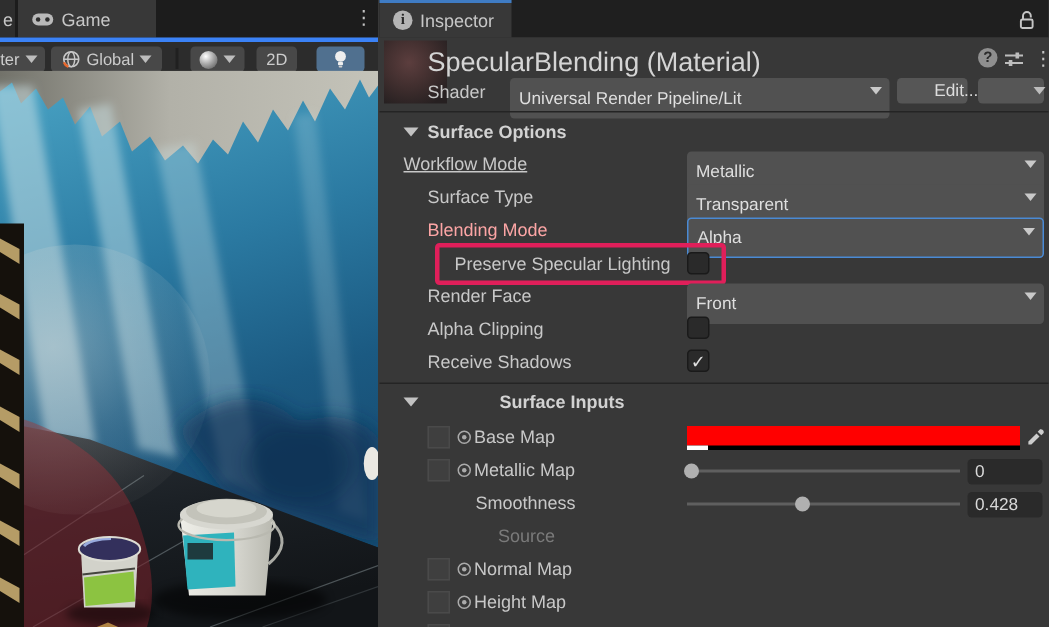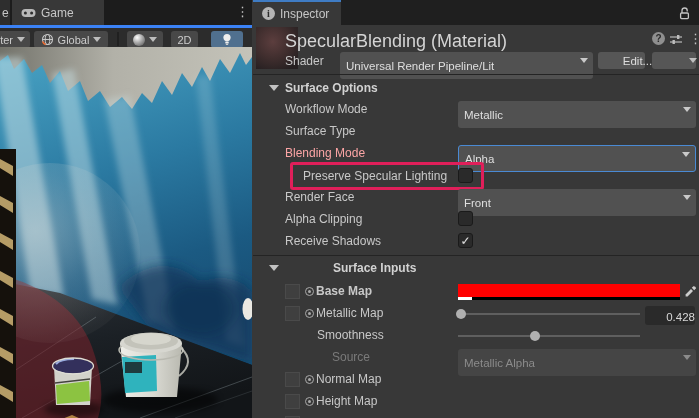--- a/index.html
+++ b/index.html
@@ -264,27 +264,31 @@
       <span class="bars"></span>
       <span class="arrow-down"></span>
     </div>
   </div>
 
   <div class="hsep" style="top:74px;"></div>
 
   <span class="fold" style="left:16px; top:85px;"></span>
   <div class="sec-title" style="left:32px; top:81px;">Surface Options</div>
 
-  <div class="lbl" style="left:32px; top:102px;">Workflow Mode</div>
+  <div class="lbl" style="left:16px; top:102px;text-decoration:underline;">Workflow Mode</div>
   <div class="dd" style="left:205px; top:101px; width:238px;">
     <span>Metallic</span>
     <span class="arrow-down"></span>
   </div>
 
   <div class="lbl" style="left:32px; top:124px;">Surface Type</div>
+  <div class="dd" style="left:205px; top:123px; width:238px;">
+    <span>Transparent</span>
+    <span class="arrow-down"></span>
+  </div>
 
   <div class="lbl blue" style="left:32px; top:146px;">Blending Mode</div>
   <div class="dd focused" style="left:205px; top:145px; width:238px;">
     <span>Alpha</span>
     <span class="arrow-down"></span>
   </div>
 
   <div class="lbl" style="left:50px; top:169px;text-align:right;">Preserve Specular Lighting</div>
   <div class="cb" style="left:205px; top:168px;"></div>
   <div id="annotation-box"></div>
@@ -303,21 +307,21 @@
     <span>✓</span>
   </div>
 
   <div class="hsep" style="top:255px;"></div>
 
   <span class="fold" style="left:16px; top:265px;"></span>
   <div class="sec-title" style="left:32px; top:261px;margin-left:48px;">Surface Inputs</div>
 
   <div class="slot" style="left:32px; top:284px;"></div>
   <span class="tex-circle" style="left:52px; top:287px;"></span>
-  <div class="lbl" style="left:63px; top:284px;font-weight:bold;">Base Map</div>
+  <div class="lbl" style="left:63px; top:284px;">Base Map</div>
   <div id="base-swatch">
     <span class="alpha"></span>
     <span class="alpha-fill"></span>
   </div>
   <svg class="abs" style="left:430px; top:285px;" width="14" height="14" viewBox="0 0 14 14">
     <path d="M10.4,1.2 a2,2 0 0 1 2.4,2.4 l-1.6,1.6 -2.4,-2.4 Z" fill="#cccccc"></path>
     <path d="M8,4 l2,2 -5.4,5.4 H2.6 V9.4 Z" fill="#cccccc"></path>
   </svg>
 
   <div class="slot" style="left:32px; top:306px;"></div>
@@ -325,29 +329,25 @@
   <div class="lbl" style="left:63px; top:306px;">Metallic Map</div>
   <div class="slider-track" style="left:205px; top:313px;"></div>
   <div class="slider-handle" style="left:203px; top:309px;"></div>
   <div class="num-field" style="top:306px;">
     <span>0</span>
   </div>
 
   <div class="lbl" style="left:64px; top:328px;">Smoothness</div>
   <div class="slider-track" style="left:205px; top:335px;"></div>
   <div class="slider-handle" style="left:277px; top:331px;"></div>
-  <div class="num-field" style="top:308px;justify-content:flex-end;">
+  <div class="num-field" style="top:328px;">
     <span>0.428</span>
   </div>
 
   <div class="lbl dim" style="left:79px; top:350px;">Source</div>
-  <div class="dd disabled" style="left:205px; top:349px; width:238px;">
-    <span>Metallic Alpha</span>
-    <span class="arrow-down"></span>
-  </div>
 
   <div class="slot" style="left:32px; top:372px;"></div>
   <span class="tex-circle" style="left:52px; top:375px;"></span>
   <div class="lbl" style="left:63px; top:372px;">Normal Map</div>
 
   <div class="slot" style="left:32px; top:394px;"></div>
   <span class="tex-circle" style="left:52px; top:397px;"></span>
   <div class="lbl" style="left:63px; top:394px;">Height Map</div>
 
   <div class="slot" style="left:32px; top:416px;"></div>

